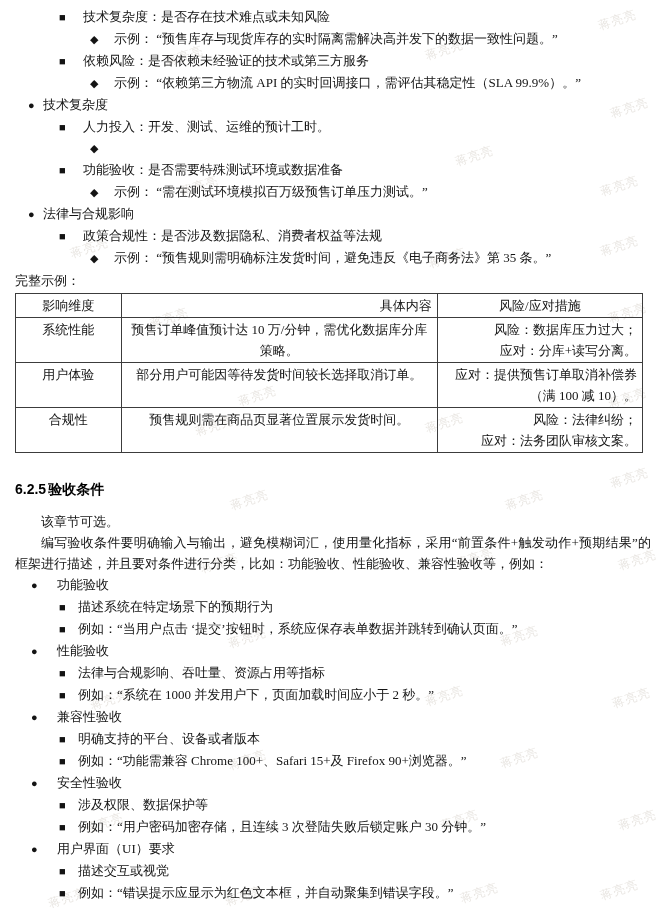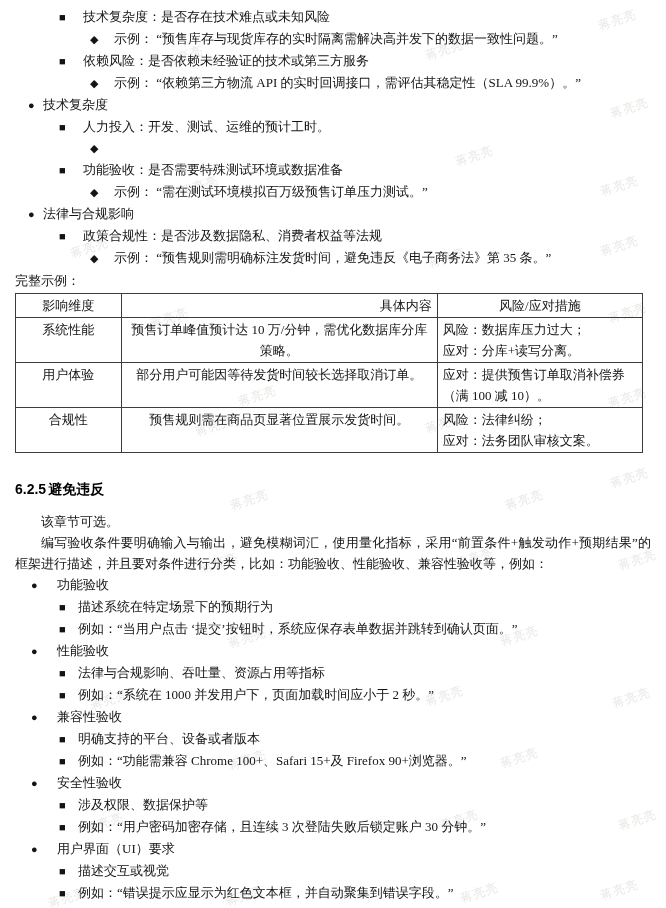--- a/index.html
+++ b/index.html
@@ -32,21 +32,21 @@
   table.impact { border-collapse:collapse; table-layout:fixed; width:628px; margin-top:2px; }
   table.impact th, table.impact td {
     border:1px solid #3c3c3c; padding:1px 5px; line-height:21px;
     vertical-align:top; font-weight:normal; font-size:13px;
   }
   .colw1 { width:103px; } .colw2 { width:308px; } .colw3 { width:200px; }
   th.c1, td.c1 { text-align:center; }
   th.c2 { text-align:right; padding-left:20px; }
   th.c3 { }
   td.c2 { text-align:center; }
-  td.c3 { text-align:left; white-space:pre-line; }
+  td.c3 { text-align:right; white-space:pre-line; }
 
   .heading {
     margin-top:28px; margin-bottom:12px;
     font-family:"Liberation Sans","DejaVu Sans",sans-serif;
     font-weight:bold; font-size:14px; color:#000;
   }
   .heading .hnum { margin-right:2px; }
 
   p.para { margin:0; line-height:21px; text-indent:2em; text-align:justify; }
 </style>
@@ -191,21 +191,21 @@
           <tr>
             <td class="c1">合规性</td>
             <td class="c2">预售规则需在商品页显著位置展示发货时间。</td>
             <td class="c3">风险：法律纠纷；
 应对：法务团队审核文案。</td>
           </tr>
         </tbody>
     </table>
 
     <div class="heading">
-      <span class="hnum">6.2.5</span><span>避免违反</span>
+      <span class="hnum">6.2.5</span><span>验收条件</span>
     </div>
 
     <p class="para">该章节可选。</p>
     <p class="para">编写验收条件要明确输入与输出，避免模糊词汇，使用量化指标，采用“前置条件+触发动作+预期结果”的框架进行描述，并且要对条件进行分类，比如：功能验收、性能验收、兼容性验收等，例如：</p>
 
     <div class="list">
 
         <div class="li b1">
           <span class="bullet">●</span>
           <span class="txt">功能验收</span>

